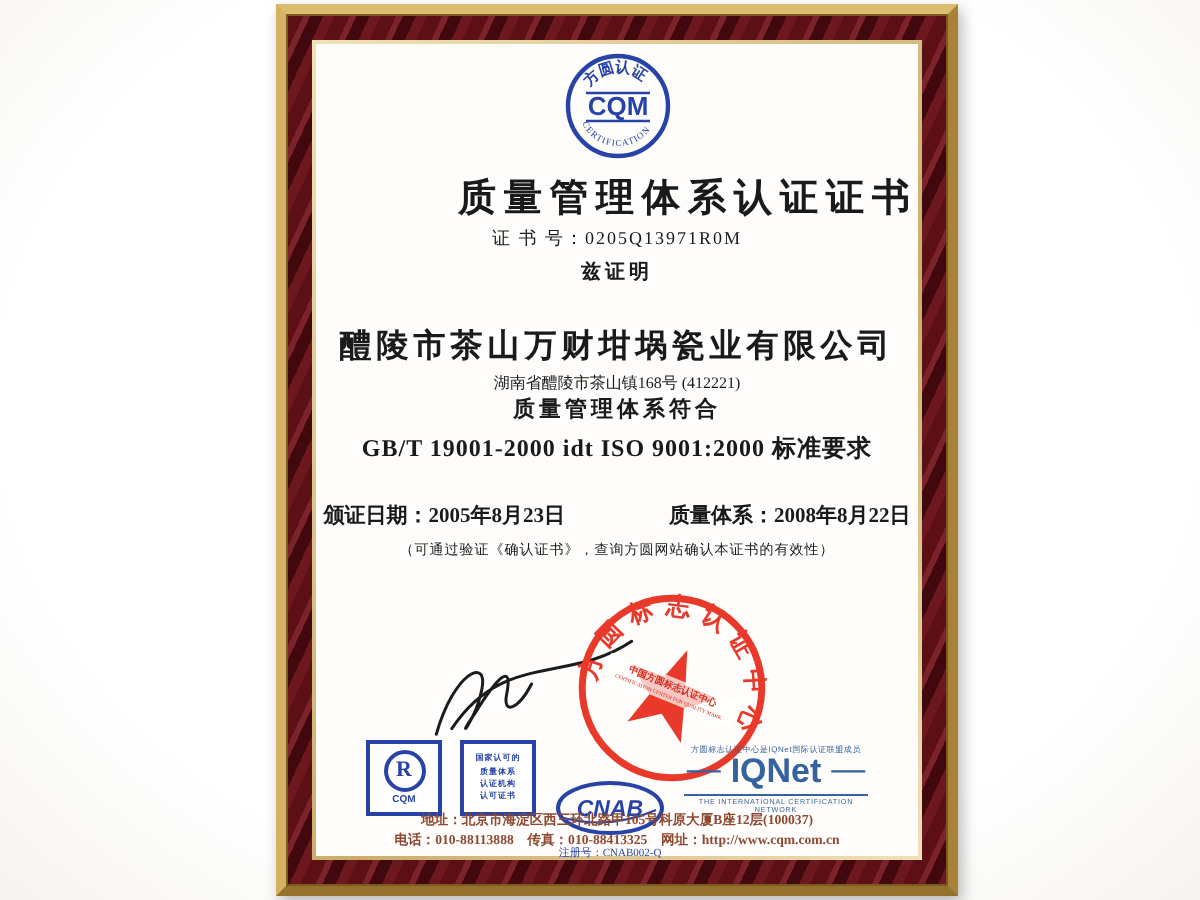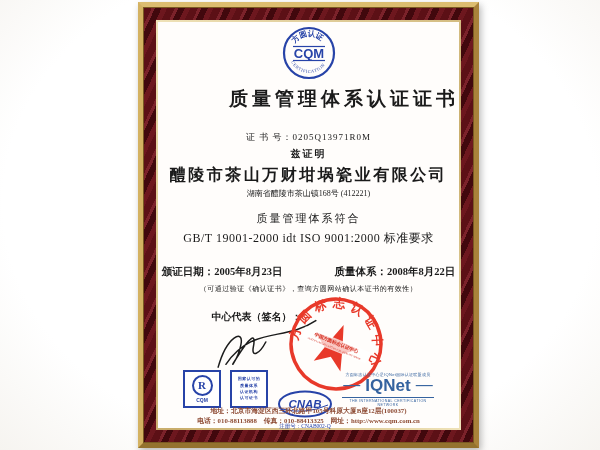--- a/index.html
+++ b/index.html
@@ -17,27 +17,27 @@
             background:
               repeating-linear-gradient(115deg,#5c1016 0 7px,#7b222a 7px 10px,#41080d 10px 16px,#6d171e 16px 21px); }
   .trim { width:100%; height:100%; padding:2px;
           background:linear-gradient(135deg,#efe2b8,#c9ad6b 60%,#efe2b8); }
   .paper { position:relative; width:100%; height:100%; background:#fffdfb;
            text-align:center; padding-top:4px; }
 
   
   .logo-wrap { height:54px; }
   .title { margin-top:6px; font-size:19px; font-weight:bold; letter-spacing:4px;text-align:right; }
-  .certno { margin-top:19px; font-size:9px; letter-spacing:1px; }
+  .certno { margin-top:1px; font-size:9px; letter-spacing:1px; }
   .certify { margin-top:3px; font-size:10px; font-weight:bold; letter-spacing:2px;text-align:center; }
-  .company { margin-top:4px; font-size:16px; font-weight:bold; letter-spacing:2.5px; }
+  .company { margin-top:20px; font-size:16px; font-weight:bold; letter-spacing:2.5px; }
   .addr { margin-top:2px; font-size:8px; font-weight:normal; }
 
-  .statement { margin-top:12px; font-size:11px; font-weight:normal; letter-spacing:2px; }
-  .standard { margin-top:4px; font-size:12px; font-weight:normal; letter-spacing:.5px; }
+  .statement { font-size:11px; font-weight:bold; letter-spacing:2px; }
+  .standard { margin-top:4px; font-size:12px; font-weight:bold; letter-spacing:.5px; }
   .scope-h { margin-top:5px; font-size:10.5px; font-weight:bold; letter-spacing:1.5px; }
   .scope-d { margin-top:3px; font-size:12.5px; font-weight:bold; font-style:italic; letter-spacing:2px; }
 
   .dates { margin-top:18px; display:flex; justify-content:center; gap:52px;
            font-size:10.5px; font-weight:bold; }
   .note { margin-top:5px; font-size:7px; letter-spacing:.5px; }
   .sig-label { margin-top:16px; font-size:10px; font-weight:bold;
                display:inline-block; transform:translateX(-52px); }
 
   
@@ -110,21 +110,20 @@
           <div class="statement">质量管理体系符合</div>
           <div class="standard">GB/T 19001-2000 idt ISO 9001:2000 标准要求</div>
 
           <div class="dates">
             <span><span>颁证日期：</span><span>2005年8月23日</span></span>
             <span><span>质量体系：</span><span>2008年8月22日</span></span>
           </div>
 
           <div class="note">（可通过验证《确认证书》，查询方圆网站确认本证书的有效性）</div>
 
-          <div><span class="sig-label">中心代表（签名）：</span></div>
 
           <svg class="signature" width="120" height="60" viewBox="0 0 120 60">
             <path d="M10,48 C22,18 40,12 35,28 C30,44 18,54 30,40 C44,22 52,16 47,32 C44,42 52,40 60,28
                      M18,46 C48,10 78,30 112,12" fill="none" stroke="#1c1c1c" stroke-width="1.5" stroke-linecap="round"></path>
           </svg>
 
           <svg class="seal" viewBox="0 0 98 98">
             <g transform="rotate(22 49 49)">
               <circle cx="49" cy="49" r="44" fill="none" stroke="#e8392a" stroke-width="3.4"></circle>
               <polygon points="49,29 54.6,45.2 71.8,45.6 58.1,56 63.1,72.4 49,62.6 34.9,72.4 39.9,56 26.2,45.6 43.4,45.2" fill="#e8392a"></polygon>

